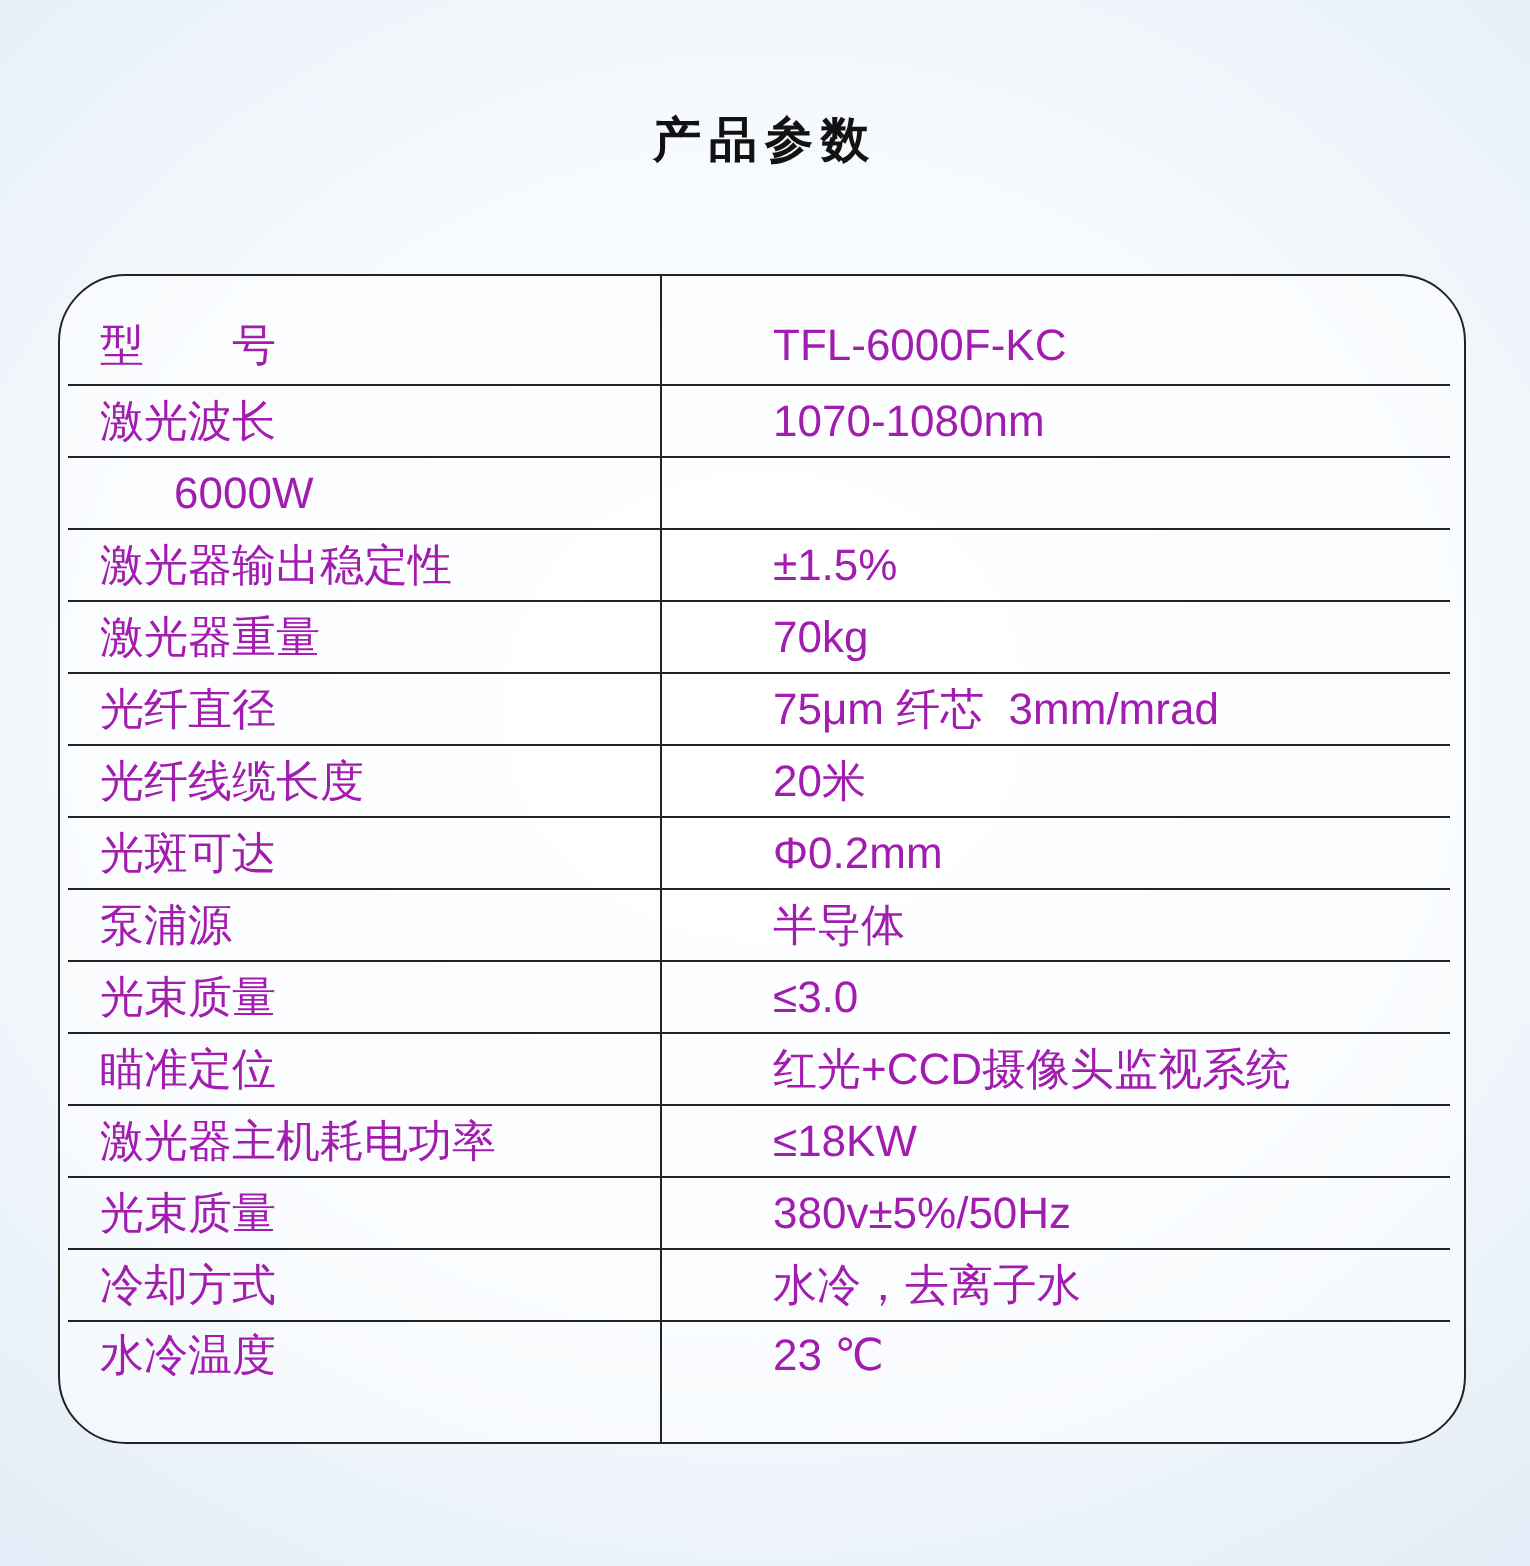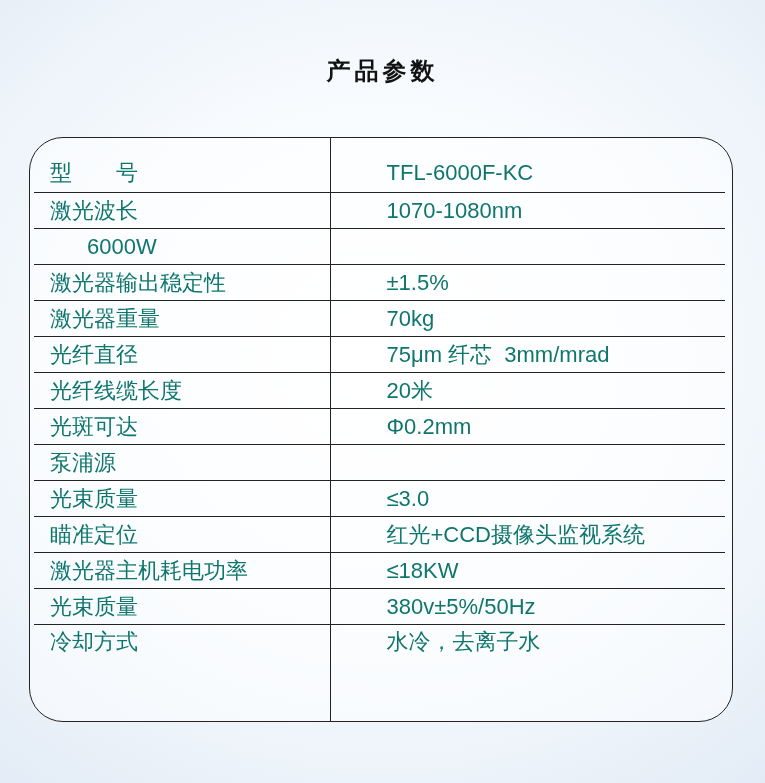--- a/index.html
+++ b/index.html
@@ -79,21 +79,21 @@
     padding-top: 15px;
   }
   .row:last-child {
     height: 59px;
     padding-bottom: 26px;
   }
 
   .cell {
     font-size: 22px;
     line-height: 30px;
-    color: #0f766e;
+    color: #a21caf;
     white-space: pre;
     box-sizing: border-box;
     overflow: hidden;
   }
   .cell.label {
     flex: 0 0 299.5px;
     width: 299.5px;
     padding-left: 20px;
   }
   .cell.value {
@@ -143,20 +143,21 @@
     <div class="cell value">20米</div>
   </div>
 
   <div class="row">
     <div class="cell label">光斑可达</div>
     <div class="cell value">Φ0.2mm</div>
   </div>
 
   <div class="row">
     <div class="cell label">泵浦源</div>
+    <div class="cell value">半导体</div>
   </div>
 
   <div class="row">
     <div class="cell label">光束质量</div>
     <div class="cell value">≤3.0</div>
   </div>
 
   <div class="row">
     <div class="cell label">瞄准定位</div>
     <div class="cell value">红光+CCD摄像头监视系统</div>
@@ -170,14 +171,18 @@
   <div class="row">
     <div class="cell label">光束质量</div>
     <div class="cell value">380v±5%/50Hz</div>
   </div>
 
   <div class="row">
     <div class="cell label">冷却方式</div>
     <div class="cell value">水冷，去离子水</div>
   </div>
 
+  <div class="row">
+    <div class="cell label">水冷温度</div>
+    <div class="cell value">23 ℃</div>
+  </div>
 </div>
 </div>
 
 </body></html>

